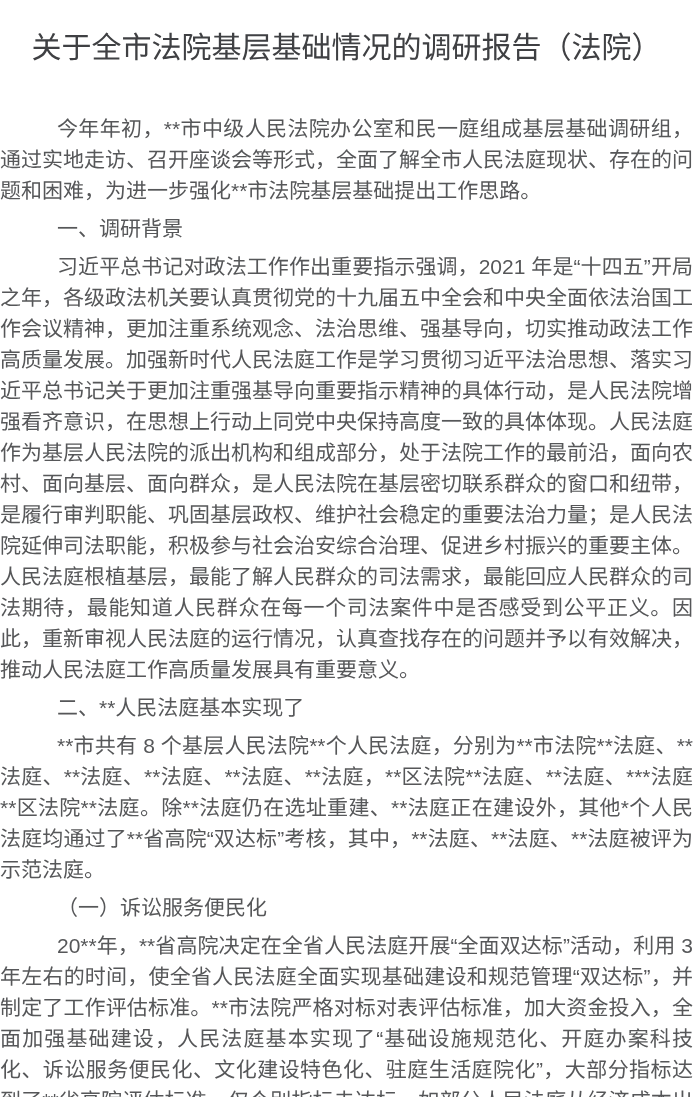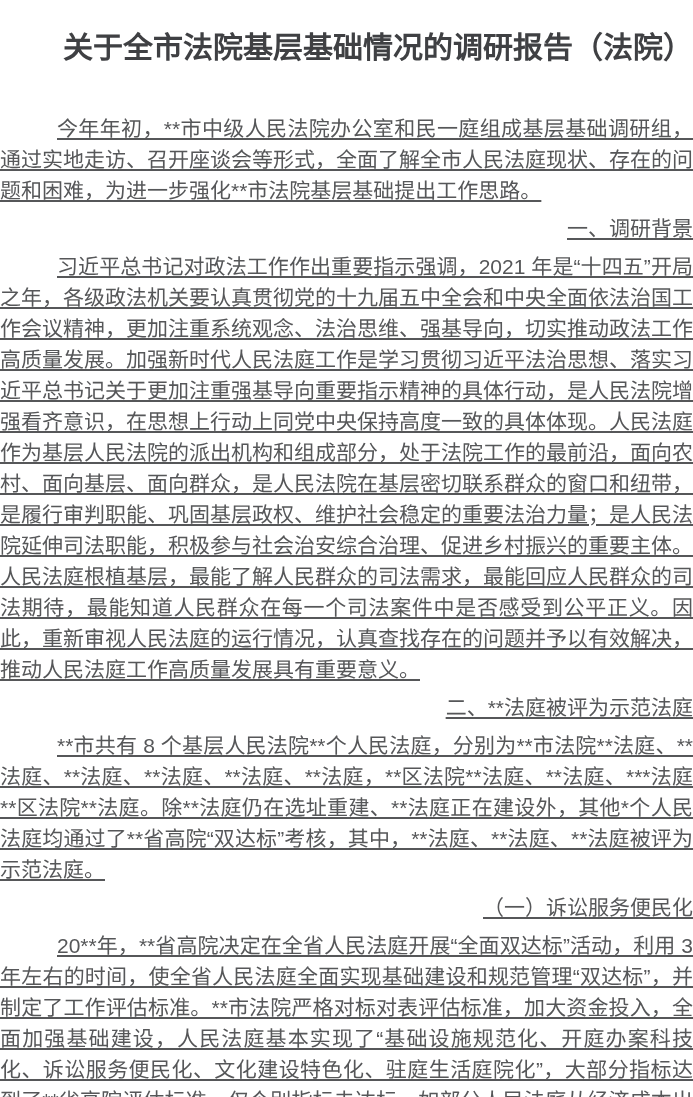--- a/index.html
+++ b/index.html
@@ -15,53 +15,52 @@
   }
   .page {
     width: 693px;
     padding-top: 30px;
     box-sizing: border-box;
   }
   .doc-title {
     margin: 0 0 47px 0;
     font-size: 30px;
     line-height: 36px;
-    font-weight: 700;
+    font-weight: 400;
     color: #3f4043;
-    text-align: right;
+    text-align: center;
   }
   .para, .heading {
     margin: 0 0 7px 0;
     font-size: 21px;
     line-height: 31px;
     font-weight: 400;
     color: #565759;
     text-align: justify;
     text-indent: 57px;
     word-break: break-all;
-    text-decoration: underline;
   }
   .heading {
-    text-align: right;
+    text-align: left;
   }
 </style>
 </head>
 <body>
 
 <main class="page">
 
   <h1 class="doc-title">关于全市法院基层基础情况的调研报告（法院）</h1>
 
   <p class="para">今年年初，**市中级人民法院办公室和民一庭组成基层基础调研组，通过实地走访、召开座谈会等形式，全面了解全市人民法庭现状、存在的问题和困难，为进一步强化**市法院基层基础提出工作思路。</p>
 
   <h2 class="heading">一、调研背景</h2>
 
   <p class="para">习近平总书记对政法工作作出重要指示强调，2021 年是“十四五”开局之年，各级政法机关要认真贯彻党的十九届五中全会和中央全面依法治国工作会议精神，更加注重系统观念、法治思维、强基导向，切实推动政法工作高质量发展。加强新时代人民法庭工作是学习贯彻习近平法治思想、落实习近平总书记关于更加注重强基导向重要指示精神的具体行动，是人民法院增强看齐意识，在思想上行动上同党中央保持高度一致的具体体现。人民法庭作为基层人民法院的派出机构和组成部分，处于法院工作的最前沿，面向农村、面向基层、面向群众，是人民法院在基层密切联系群众的窗口和纽带，是履行审判职能、巩固基层政权、维护社会稳定的重要法治力量；是人民法院延伸司法职能，积极参与社会治安综合治理、促进乡村振兴的重要主体。人民法庭根植基层，最能了解人民群众的司法需求，最能回应人民群众的司法期待，最能知道人民群众在每一个司法案件中是否感受到公平正义。因此，重新审视人民法庭的运行情况，认真查找存在的问题并予以有效解决，推动人民法庭工作高质量发展具有重要意义。</p>
 
-  <h2 class="heading">二、**法庭被评为示范法庭</h2>
+  <h2 class="heading">二、**人民法庭基本实现了</h2>
 
   <p class="para">**市共有 8 个基层人民法院**个人民法庭，分别为**市法院**法庭、**法庭、**法庭、**法庭、**法庭、**法庭，**区法院**法庭、**法庭、***法庭**区法院**法庭。除**法庭仍在选址重建、**法庭正在建设外，其他*个人民法庭均通过了**省高院“双达标”考核，其中，**法庭、**法庭、**法庭被评为示范法庭。</p>
 
   <h3 class="heading">（一）诉讼服务便民化</h3>
 
   <p class="para">20**年，**省高院决定在全省人民法庭开展“全面双达标”活动，利用 3 年左右的时间，使全省人民法庭全面实现基础建设和规范管理“双达标”，并制定了工作评估标准。**市法院严格对标对表评估标准，加大资金投入，全面加强基础建设，人民法庭基本实现了“基础设施规范化、开庭办案科技化、诉讼服务便民化、文化建设特色化、驻庭生活庭院化”，大部分指标达到了**省高院评估标准，仅个别指标未达标，如部分人民法庭从经济成本出发，未建设食堂和厨房，法庭干警在附近其他单位食堂搭膳；所有人民法庭均未建设远程会议系统，法庭干警在院机关统一参加视频会议，主要是考虑到该系统建设成本大，使用频率不高；部分人民法庭对文化建设不重视，有的宣传栏内容滞后，有的法律文化氛围营造不够，有的格言警句含有西方元素，与当前人民法院意识形</p>
 
 </main>
 
 </body></html>

